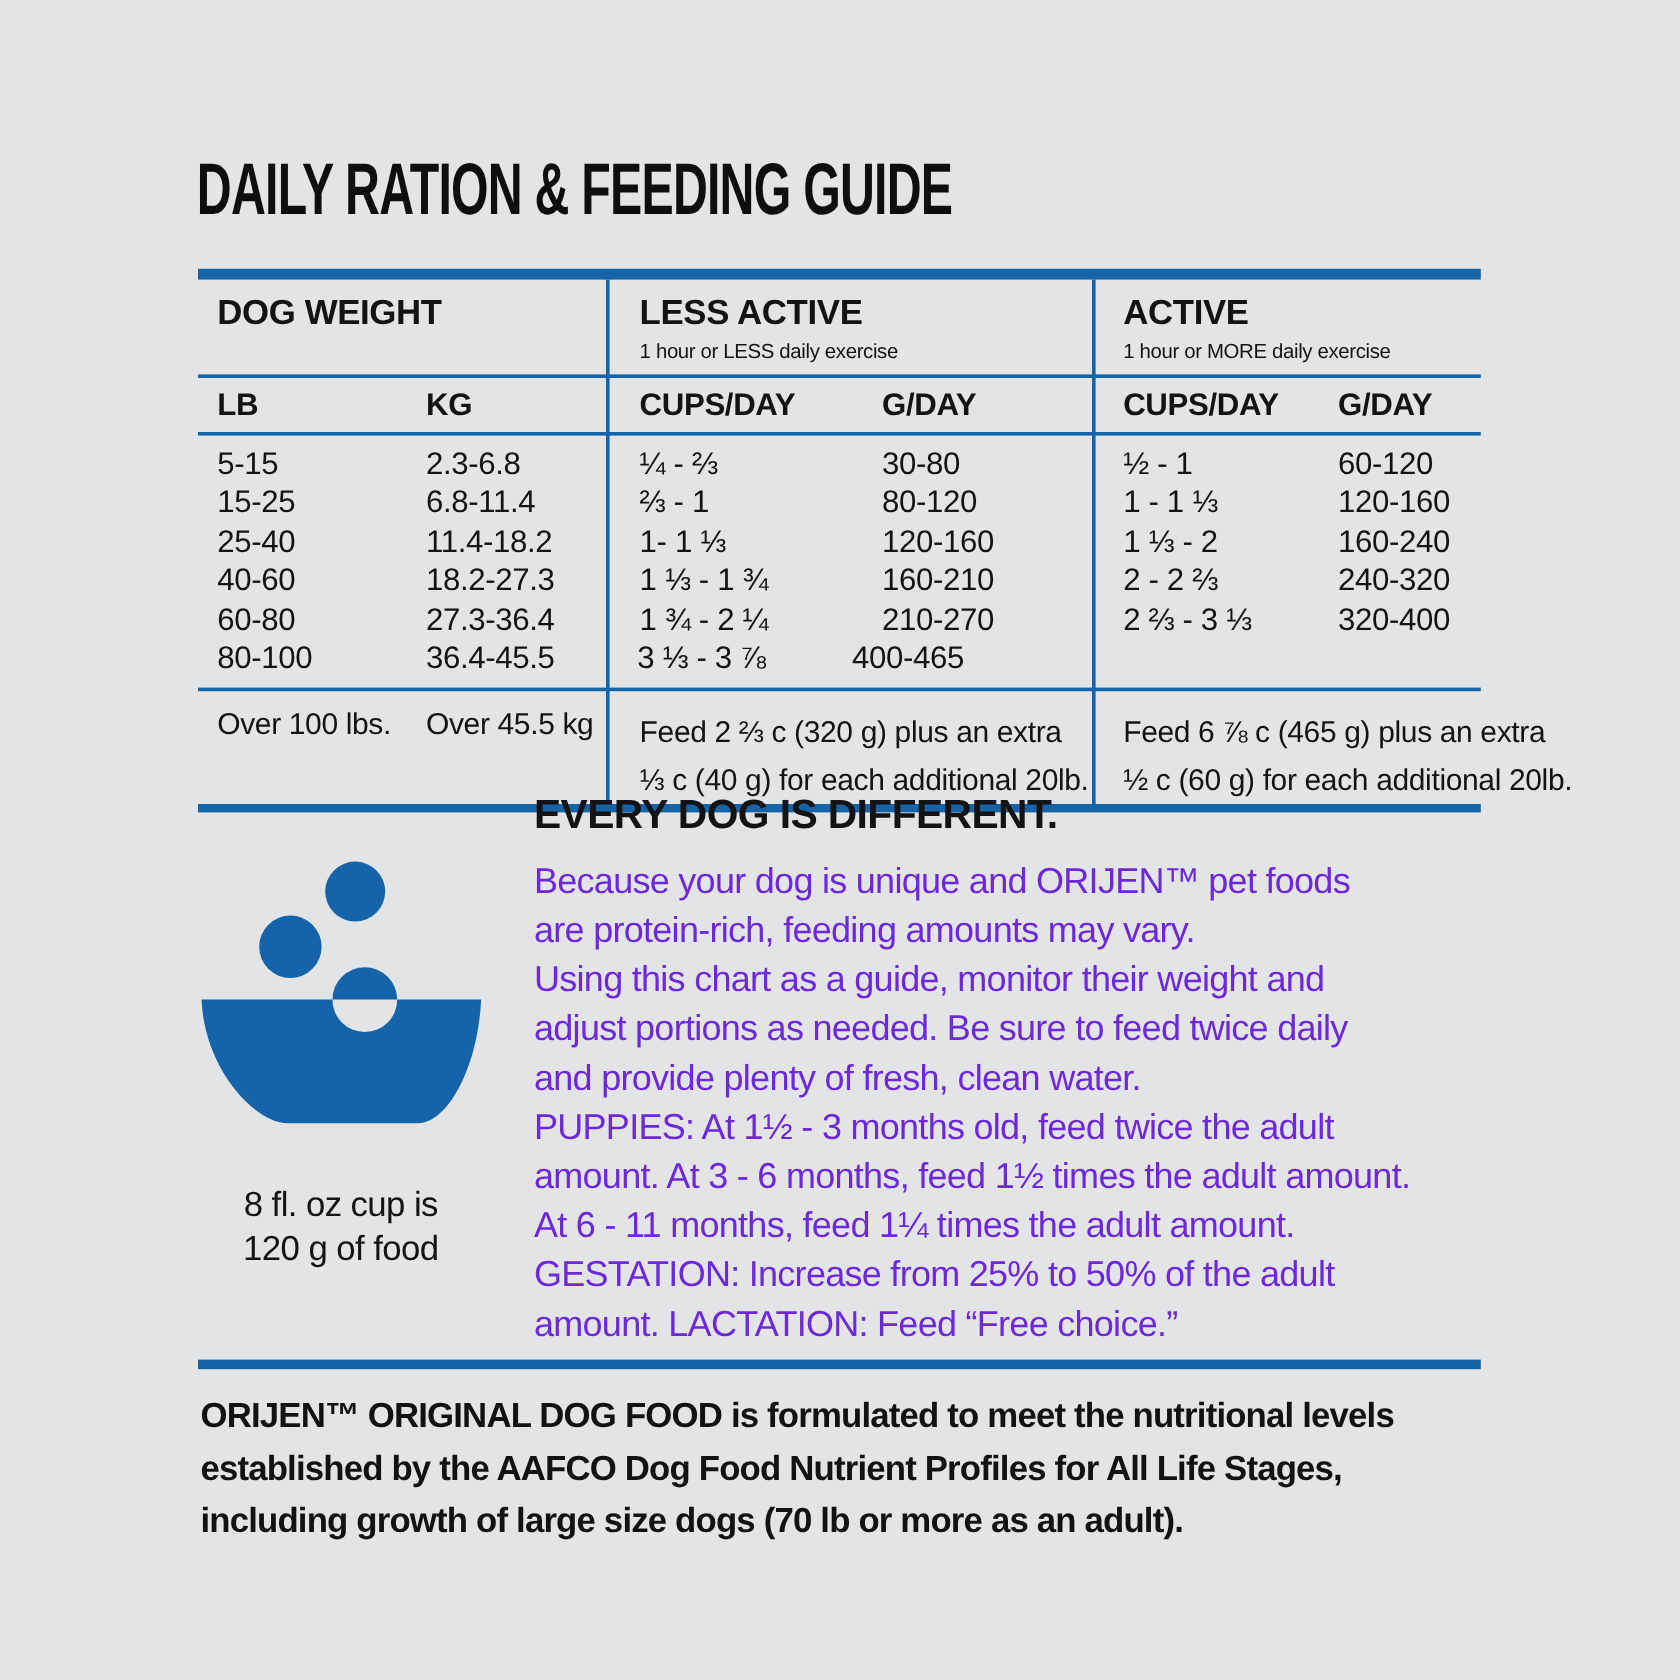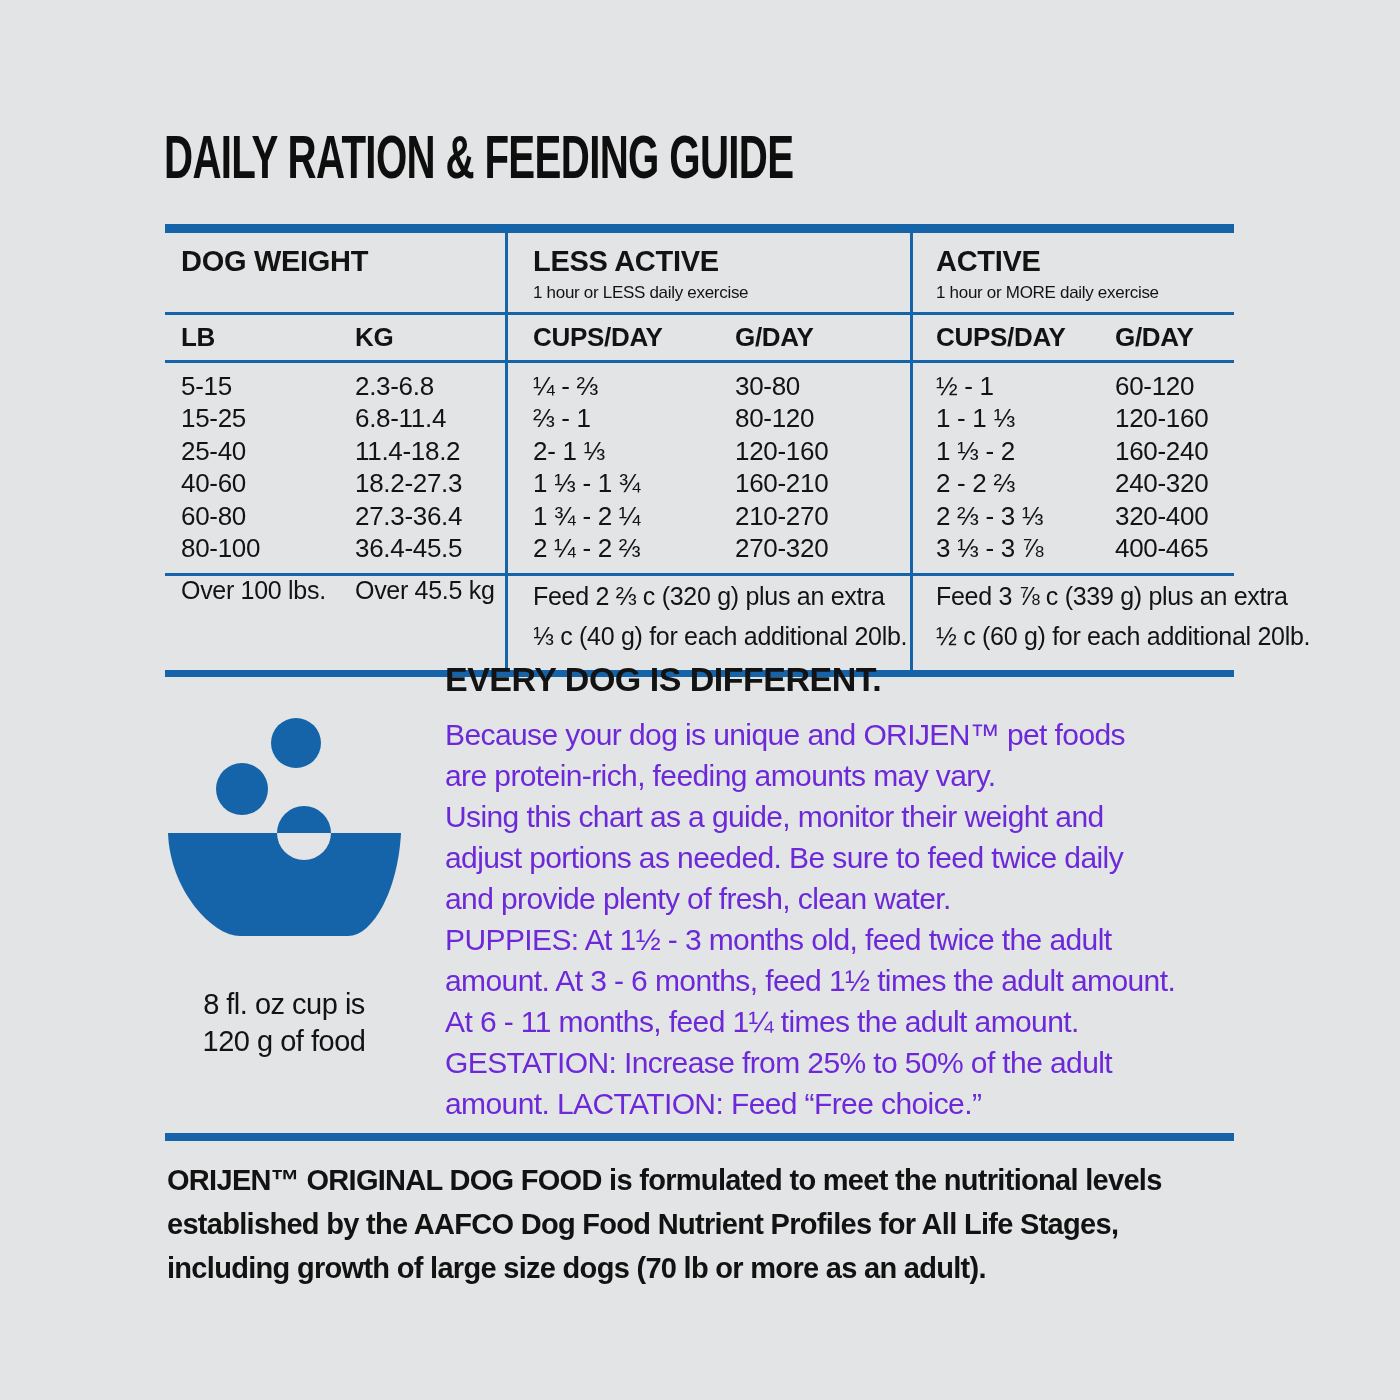--- a/index.html
+++ b/index.html
@@ -37,21 +37,21 @@
   .cell-a  { padding-left:26px; }
   .hdr-row { height:79px; padding-top:12px; }
   .hdr-label { font-size:29px; font-weight:700; letter-spacing:-0.3px; }
   .hdr-sub { font-size:17px; font-weight:400; letter-spacing:-0.3px; margin-top:5px; }
   .sub-row { height:45px; display:grid; align-items:center; }
   .subhead { font-size:26px; font-weight:700; letter-spacing:-0.3px; }
   .sc { display:inline-block; }
   .sc1-dw { width:174px; } .sc1-la { width:202px; } .sc1-a { width:179px; }
   .vals-block { padding-top:7px; padding-bottom:9px; }
   .val-row { height:32.4px; line-height:32.4px; font-size:26px; letter-spacing:-0.3px; }
-  .over-row { height:94px; font-size:25px; letter-spacing:-0.3px; }
+  .over-row { height:94px; padding-top:14px; font-size:25px; letter-spacing:-0.3px; }
   .over-line { line-height:40px; white-space:nowrap; }
   
   .info-heading {
     position:absolute; left:445px; top:660px;
     font-size:34px; font-weight:700; letter-spacing:-0.5px;
     white-space:nowrap;
   }
   .info-lines { position:absolute; left:445px; top:714px; }
   .info-line {
     font-size:30px; line-height:41px; letter-spacing:-0.6px;
@@ -122,52 +122,51 @@
           <div class="cell-la"><span class="sc sc1-la">¼ - ⅔</span><span>30-80</span></div>
           <div class="cell-a"><span class="sc sc1-a">½ - 1</span><span>60-120</span></div>
         </div>
         <div class="trow val-row">
           <div class="cell-dw"><span class="sc sc1-dw">15-25</span><span>6.8-11.4</span></div>
           <div class="cell-la"><span class="sc sc1-la">⅔ - 1</span><span>80-120</span></div>
           <div class="cell-a"><span class="sc sc1-a">1 - 1 ⅓</span><span>120-160</span></div>
         </div>
         <div class="trow val-row">
           <div class="cell-dw"><span class="sc sc1-dw">25-40</span><span>11.4-18.2</span></div>
-          <div class="cell-la"><span class="sc sc1-la">2- 1 ⅓</span><span>120-160</span></div>
+          <div class="cell-la"><span class="sc sc1-la">1- 1 ⅓</span><span>120-160</span></div>
           <div class="cell-a"><span class="sc sc1-a">1 ⅓ - 2</span><span>160-240</span></div>
         </div>
         <div class="trow val-row">
           <div class="cell-dw"><span class="sc sc1-dw">40-60</span><span>18.2-27.3</span></div>
           <div class="cell-la"><span class="sc sc1-la">1 ⅓ - 1 ¾</span><span>160-210</span></div>
           <div class="cell-a"><span class="sc sc1-a">2 - 2 ⅔</span><span>240-320</span></div>
         </div>
         <div class="trow val-row">
           <div class="cell-dw"><span class="sc sc1-dw">60-80</span><span>27.3-36.4</span></div>
           <div class="cell-la"><span class="sc sc1-la">1 ¾ - 2 ¼</span><span>210-270</span></div>
           <div class="cell-a"><span class="sc sc1-a">2 ⅔ - 3 ⅓</span><span>320-400</span></div>
         </div>
         <div class="trow val-row">
           <div class="cell-dw"><span class="sc sc1-dw">80-100</span><span>36.4-45.5</span></div>
-          <div class="cell-la"><span class="sc sc1-la">2 ¼ - 2 ⅔</span><span>270-320</span></div>
           <div class="cell-a"><span class="sc sc1-a">3 ⅓ - 3 ⅞</span><span>400-465</span></div>
         </div>
       </div>
 
       <div class="hrule"></div>
 
       <div class="trow over-row">
         <div class="cell-dw">
           <span class="sc sc1-dw">Over 100 lbs.</span><span>Over 45.5 kg</span>
         </div>
         <div class="cell-la">
           <div class="over-line">Feed 2 ⅔ c (320 g) plus an extra</div>
           <div class="over-line">⅓ c (40 g) for each additional 20lb.</div>
         </div>
         <div class="cell-a">
-          <div class="over-line">Feed 3 ⅞ c (339 g) plus an extra</div>
+          <div class="over-line">Feed 6 ⅞ c (465 g) plus an extra</div>
           <div class="over-line">½ c (60 g) for each additional 20lb.</div>
         </div>
       </div>
     </div>
 
     <div class="bar-bottom"></div>
   </div>
 
   <div class="info-heading">EVERY DOG IS DIFFERENT.</div>
 

